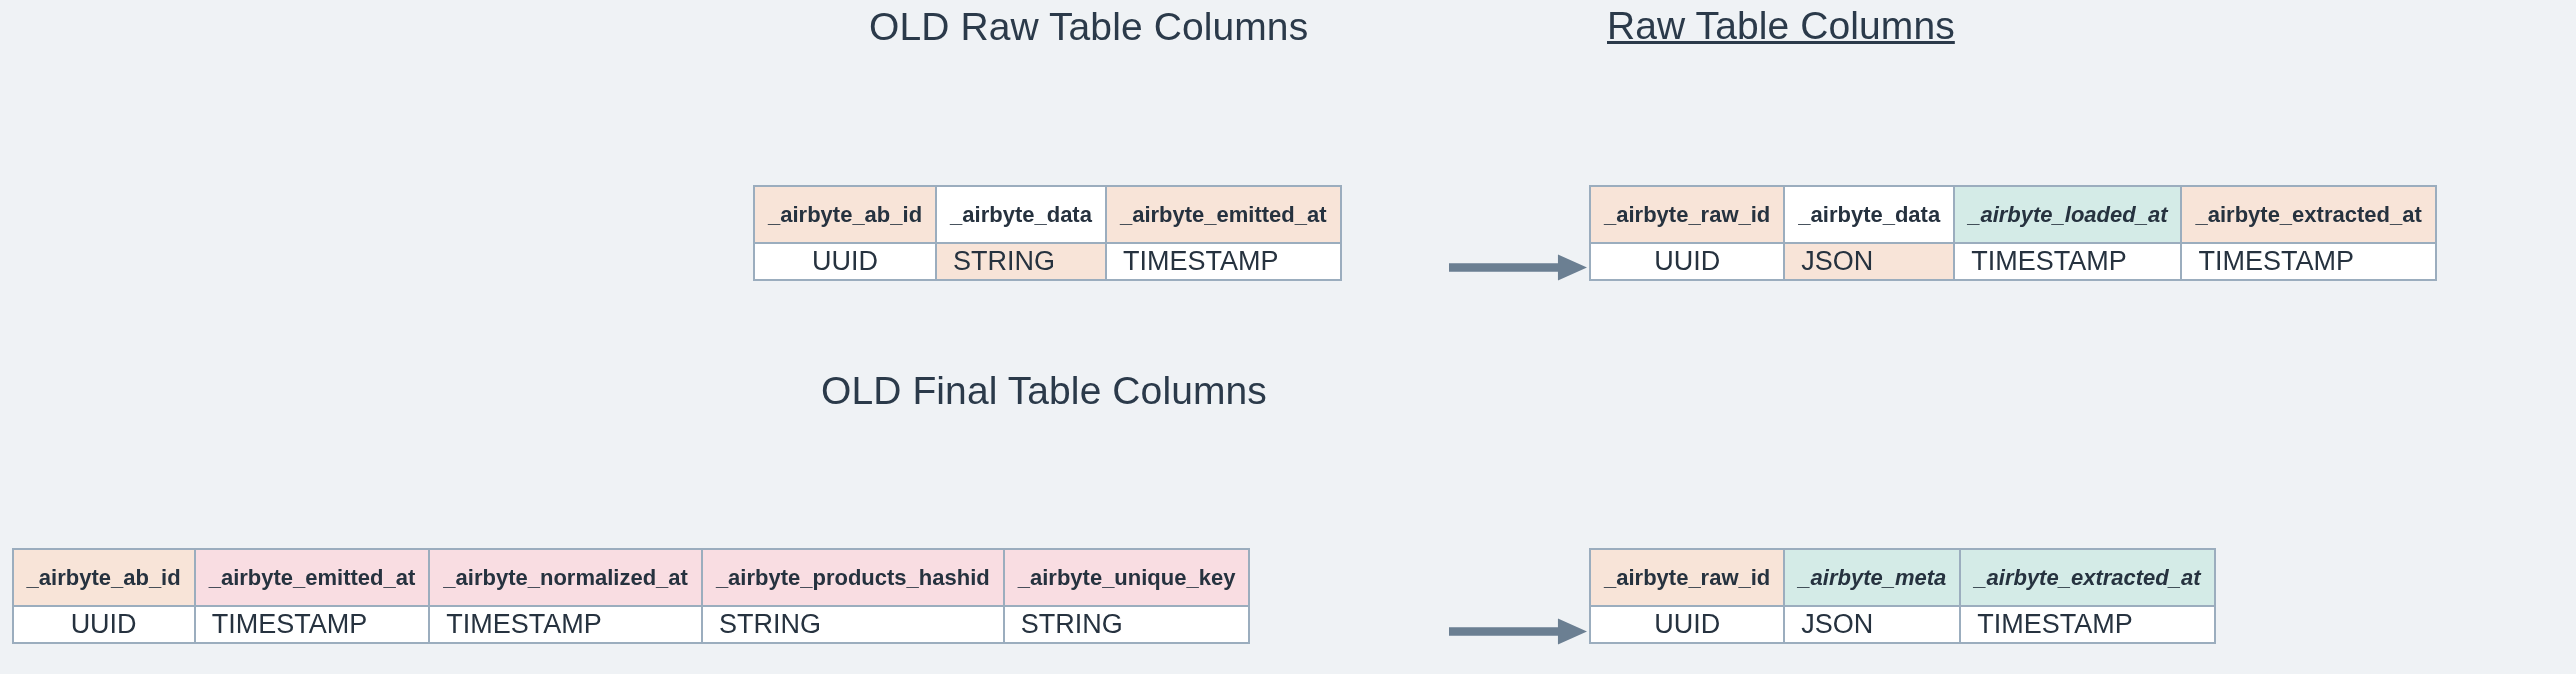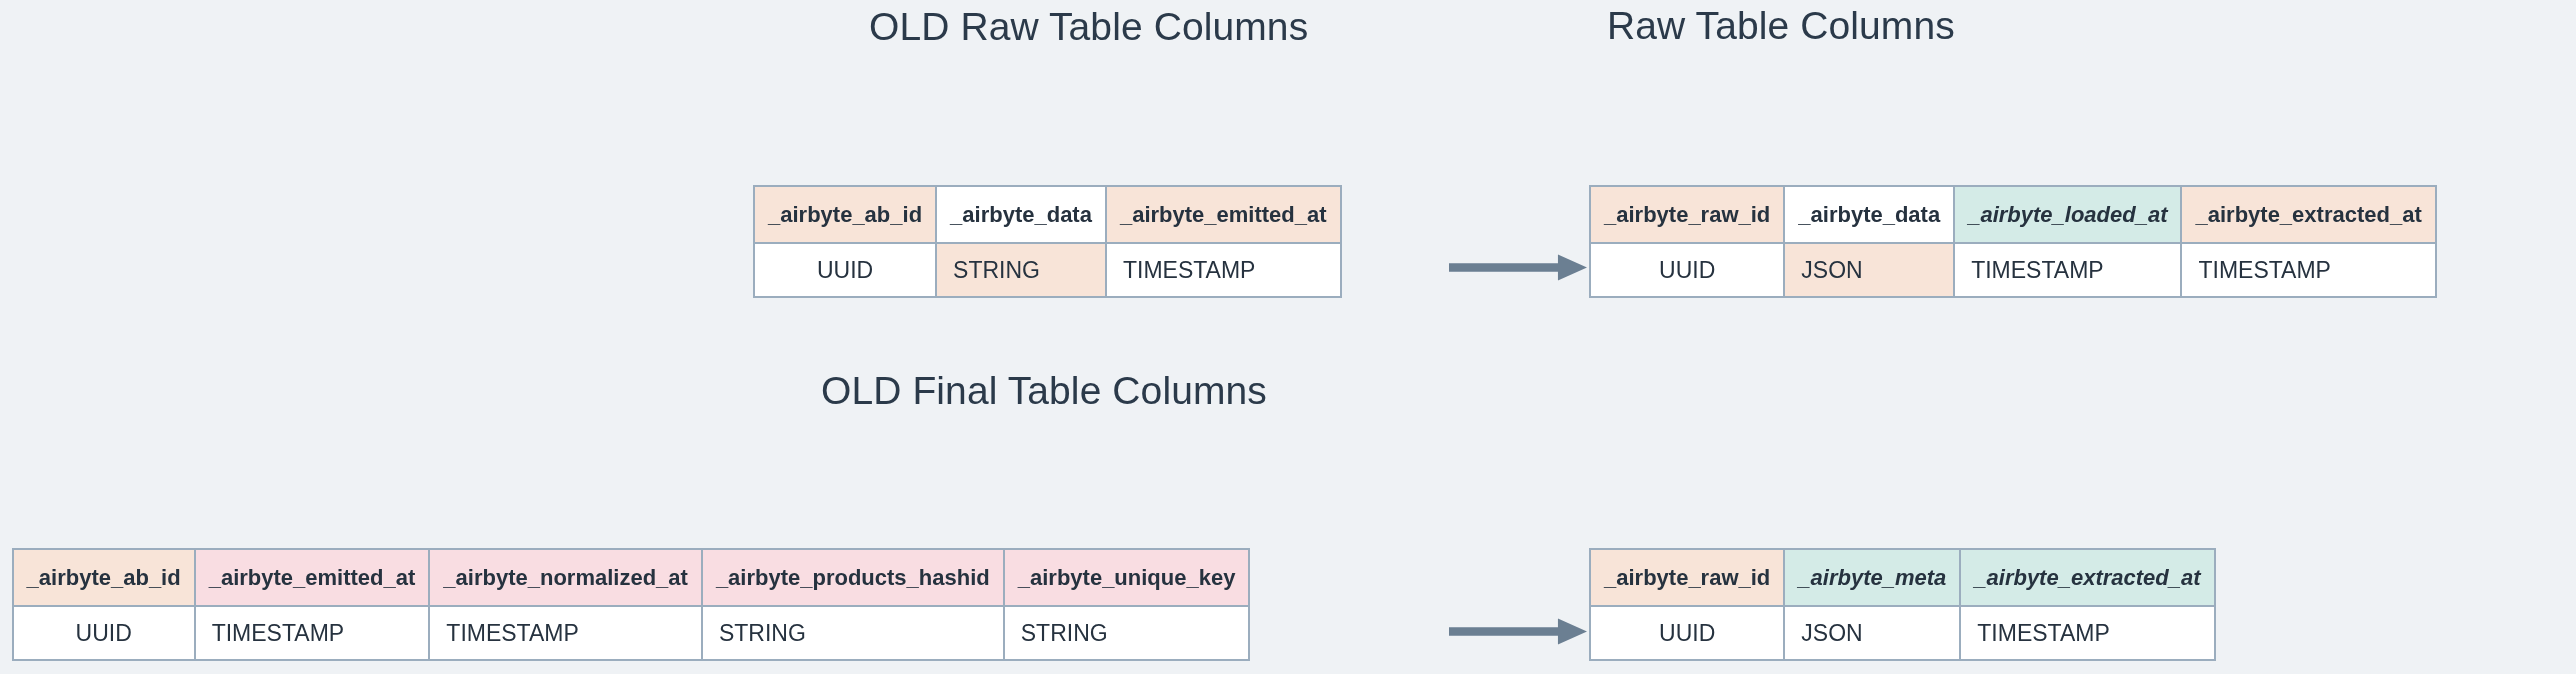--- a/index.html
+++ b/index.html
@@ -49,22 +49,22 @@
   }
   .tbl tr.hdr td {
     height: 57px;
     font-size: 22px;
     font-weight: 700;
     text-align: center;
     padding: 0 13px;
     white-space: nowrap;
   }
   .tbl tr.typ td {
-    height: 54px;
-    font-size: 23px;
+    height: 37px;
+    font-size: 27px;
     font-weight: 400;
     text-align: left;
     padding: 0 16px;
     white-space: nowrap;
   }
   .tbl tr.typ td.ctr {
     text-align: center;
   }
 
   
@@ -81,21 +81,21 @@
   }
   .arrow svg { display: block; }
 </style>
 </head>
 <body>
 
 <div class="canvas">
 
   <div class="section-title" style="left:869px; top:7.3px;">OLD Raw Table Columns</div>
 
-  <div class="section-title" style="left:1607px; top:5.8px;">Raw Table Columns</div>
+  <div class="section-title" style="left:1607px; top:5.8px;text-decoration:underline;">Raw Table Columns</div>
 
   <div class="section-title" style="left:821px; top:371px;">OLD Final Table Columns</div>
 
 
   <table class="tbl" id="tbl-old-raw" style="left:753px; top:185px;">
     <tbody>
       <tr class="hdr">
           <td class="peach">_airbyte_ab_id</td>
           <td class="plain">_airbyte_data</td>
           <td class="peach">_airbyte_emitted_at</td>

